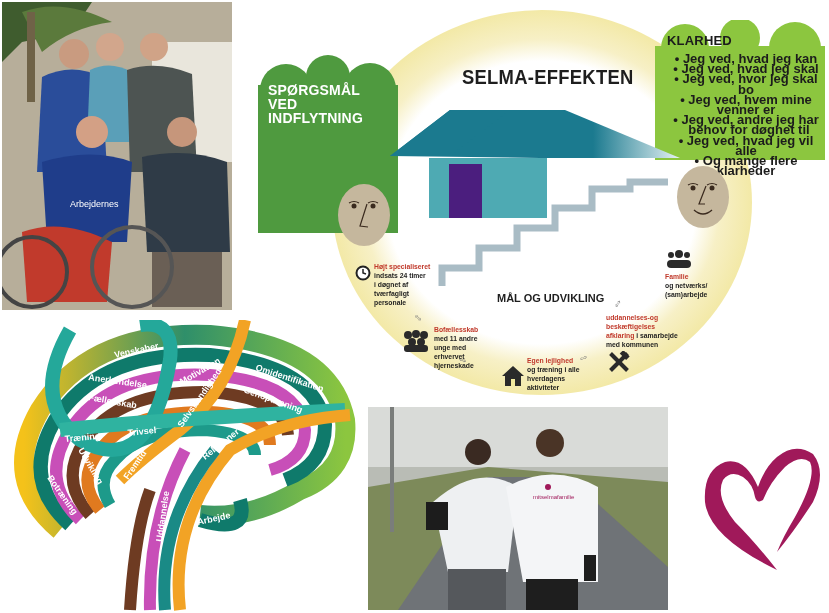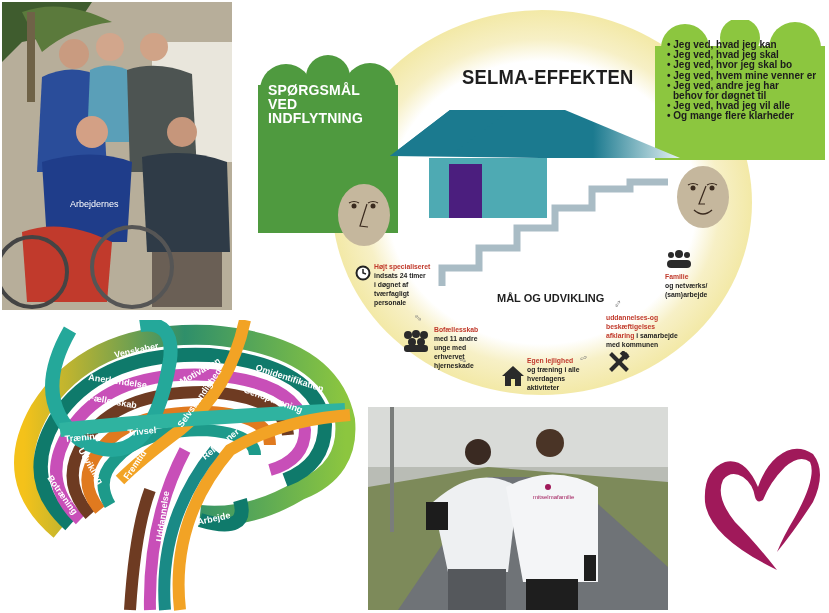--- a/index.html
+++ b/index.html
@@ -8,21 +8,21 @@
 
   
   .photo1 { left: 2px; top: 2px; width: 230px; height: 308px; overflow: hidden; background: linear-gradient(180deg, #cfc9b9 0%, #a9a392 40%, #6f6a60 100%); text-align: right; }
   .photo1 svg { display: block; }
   .ring { left: 332px; top: 10px; width: 420px; height: 385px; border-radius: 50%; background: radial-gradient(ellipse at center, #ffffff 52%, #f7f0c6 60%, #f1e69a 75%, #efe592 80%, rgba(255,255,255,0) 81%); }
 
   .cloud-left { left: 258px; top: 55px; width: 140px; height: 178px; }
   .cloud-right { left: 655px; top: 20px; width: 170px; height: 140px; }
   .cloud-title { font-weight: bold; color: #fff; font-size: 14px; line-height: 14px; letter-spacing: 0.2px; }
   .cloud-right .cloud-title { color: #1c1c1c; font-size: 13px; }
-  .cloud-list { margin: 6px 0 0 0; padding: 0; list-style: none; font-size: 10px; line-height: 10.2px; font-weight: bold; }
+  .cloud-list { margin: 6px 0 0 0; padding: 0; list-style: none; font-size: 13px; line-height: 10.2px; font-weight: bold; text-align: center; }
   .cloud-left .cloud-list { color: #ffffff; }
   .cloud-right .cloud-list { color: #1c1c1c; }
   .cloud-list li::before { content: "• "; }
   .cloud-list li.cont::before { content: ""; padding-left: 6px; }
 
   .main-title { left: 462px; top: 66px; font-size: 20px; font-weight: bold; color: #1e1e1e; letter-spacing: 0.3px; transform: scaleX(0.92); transform-origin: left; }
 
   .face { width: 52px; height: 62px; border-radius: 50%; background: #c5b79d; }
   .goal-label { left: 497px; top: 248px; font-size: 11px; font-weight: bold; color: #1e1e1e; margin-top: 44px; }
 
@@ -91,20 +91,21 @@
 <div class="abs cloud-right">
   <svg class="abs" style="left:0;top:0" width="170" height="140" viewBox="0 0 170 140">
     <g fill="#8cc63f">
       <circle cx="30" cy="28" r="24"></circle>
       <circle cx="85" cy="18" r="20"></circle>
       <circle cx="140" cy="28" r="26"></circle>
       <rect x="0" y="26" width="170" height="114"></rect>
     </g>
   </svg>
   <div class="abs" style="left:12px;top:14px;width:158px;">
+    <div class="cloud-title">KLARHED</div>
     <ul class="cloud-list">
       <li>Jeg ved, hvad jeg kan</li>
       <li>Jeg ved, hvad jeg skal</li>
       <li>Jeg ved, hvor jeg skal bo</li>
       <li>Jeg ved, hvem mine venner er</li>
       <li>Jeg ved, andre jeg har</li>
       <li class="cont">behov for døgnet til</li>
       <li>Jeg ved, hvad jeg vil alle</li>
       <li>Og mange flere klarheder</li>
     </ul>

